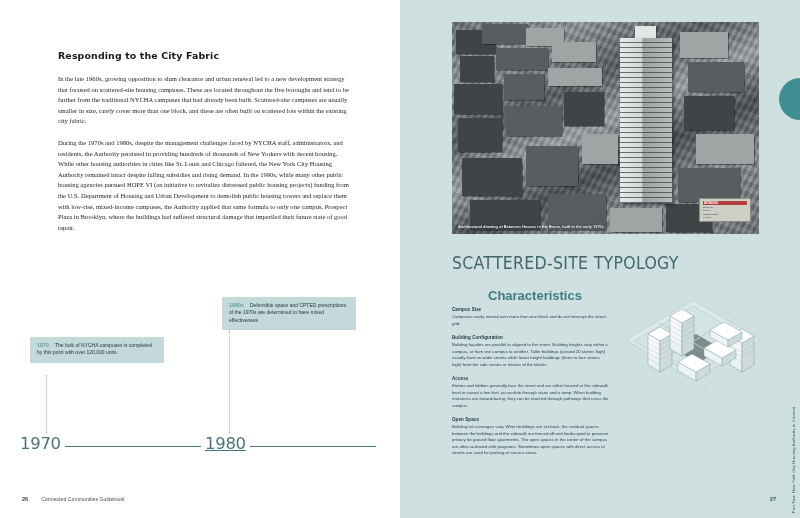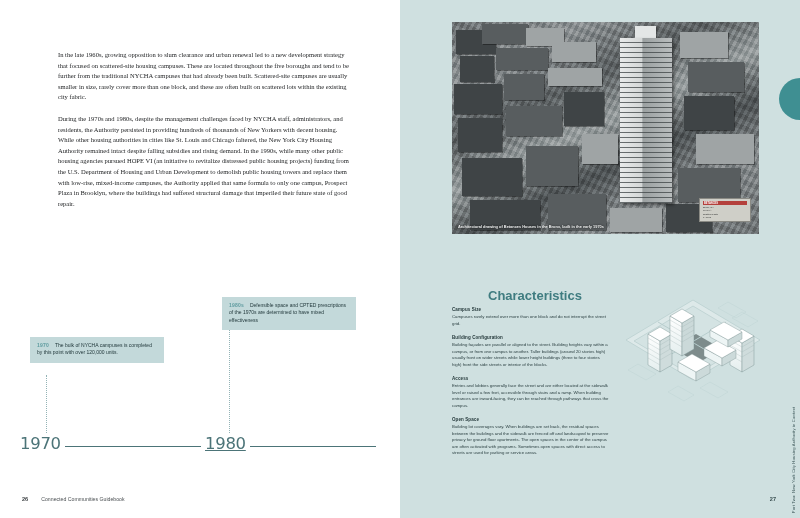--- a/index.html
+++ b/index.html
@@ -200,20 +200,21 @@
   }
 </style>
 </head>
 <body>
 
 <div class="spread">
 
   <div class="page-left">
 
     <div class="left-inner">
+      <div class="headline">Responding to the City Fabric</div>
       <p class="body-serif">In the late 1960s, growing opposition to slum clearance and urban renewal led to a new development strategy that focused on scattered-site housing campuses. These are located throughout the five boroughs and tend to be further from the traditional NYCHA campuses that had already been built. Scattered-site campuses are usually smaller in size, rarely cover more than one block, and these are often built on scattered lots within the existing city fabric.</p>
       <p class="body-serif">During the 1970s and 1980s, despite the management challenges faced by NYCHA staff, administrators, and residents, the Authority persisted in providing hundreds of thousands of New Yorkers with decent housing. While other housing authorities in cities like St. Louis and Chicago faltered, the New York City Housing Authority remained intact despite falling subsidies and rising demand. In the 1990s, while many other public housing agencies pursued HOPE VI (an initiative to revitalize distressed public housing projects) funding from the U.S. Department of Housing and Urban Development to demolish public housing towers and replace them with low-rise, mixed-income campuses, the Authority applied that same formula to only one campus, Prospect Plaza in Brooklyn, where the buildings had suffered structural damage that imperiled their future state of good repair.</p>
     </div>
 
     <div class="timeline-zone">
 
       <div class="callout callout-1980">
         <span class="yr">1980s</span><span>Defensible space and CPTED prescriptions of the 1970s are determined to have mixed effectiveness</span>
       </div>
 
@@ -276,20 +277,21 @@
       <div class="photo-tag">
         <span class="tag-hd">BETANCES</span>
         <span style="white-space:pre-line;">Bronx, NY
 NYCHA
 Scattered Site
 c. 1972</span>
       </div>
       <div class="photo-caption">Architectural drawing of Betances Houses in the Bronx, built in the early 1970s</div>
     </div>
 
+    <div class="section-title">SCATTERED-SITE TYPOLOGY</div>
     <div class="sub-title">Characteristics</div>
 
     <div class="char-col">
       <div class="char-item">
         <div class="char-h">Campus Size</div>
         <div class="char-b">Campuses rarely extend over more than one block and do not interrupt the street grid.</div>
       </div>
       <div class="char-item">
         <div class="char-h">Building Configuration</div>
         <div class="char-b">Building façades are parallel or aligned to the street. Building heights vary within a campus, or from one campus to another. Taller buildings (around 20 stories high) usually front on wider streets while lower height buildings (three to four stories high) front the side streets or interior of the blocks.</div>

